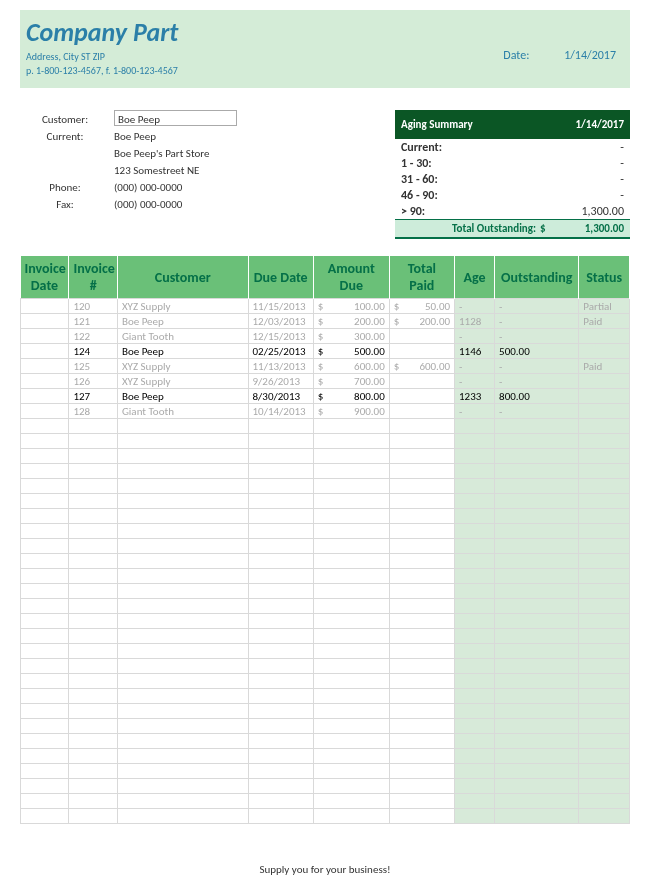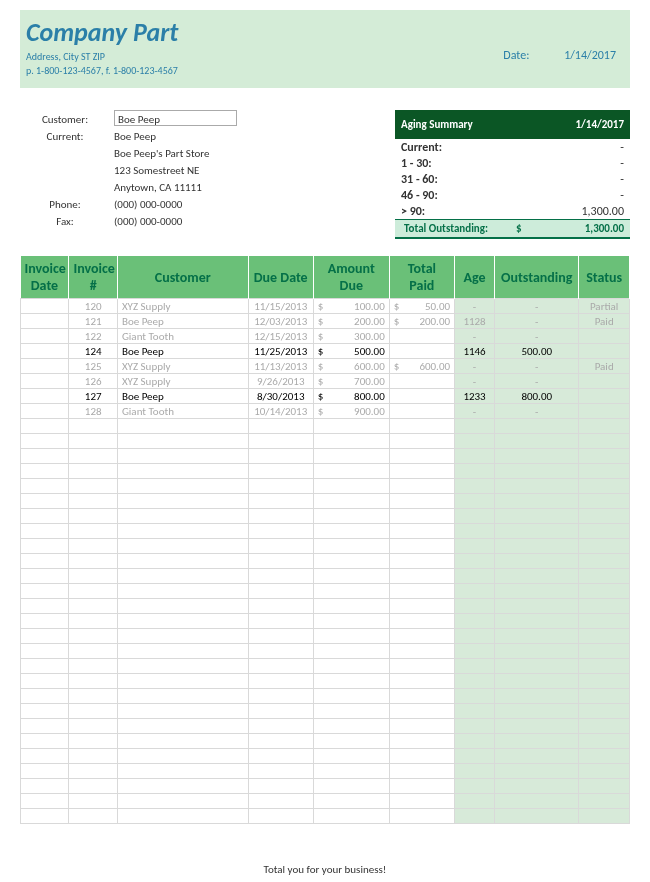--- a/index.html
+++ b/index.html
@@ -56,21 +56,21 @@
   .aging-hdr {
     background:#0b5625; color:#fff; font-weight:bold;
     padding:8px 6px; display:flex; justify-content:space-between;
   }
   .aging-row { display:flex; justify-content:space-between; padding:1px 6px; font-size:12px; }
   .aging-row .k{ text-align:left; flex:1 1 auto; padding-right:30px;font-weight:bold; }
   .aging-row .v{ width:80px; text-align:right; }
   .aging-total {
     background:#cdecda; color:#057048; font-weight:bold;
     display:flex; justify-content:space-between; padding:2px 6px;
-    border-top:1px solid #057048; border-bottom:2px solid #057048;gap:24px;
+    border-top:1px solid #057048; border-bottom:2px solid #057048;
   }
   .aging-total .cur { width:12px; }
   .aging-total .v { width:72px; text-align:right; }
   .aging-total .k { flex:1 1 auto; text-align:right; padding-right:4px; }
 
   .grid {
     margin:26px 20px 0 20px;
     width:610px;
     border-collapse:collapse;
     table-layout:fixed;
@@ -86,21 +86,21 @@
     border:1px solid #d9d9d9;
     height:14px; padding:0 4px;
     font-size:11px;
     color:#333;
   }
   .c-date{width:46px;} .c-inv{width:46px;} .c-cust{width:124px;}
   .c-due{width:62px;} .c-amt{width:72px;} .c-paid{width:62px;}
   .c-age{width:38px;} .c-out{width:80px;} .c-stat{width:48px;}
 
   td.shade { background:#d7ead9; }
-  td.num { text-align:center; }
+  td.num { text-align:left; }
   td.red { color:#c0504d; }
   tr.dim td { color:#aaa; }
   tr.act td { color:#000; }
   tr.dim td.shade, tr.act td.shade { color:inherit; }
   tr.dim td.shade { color:#aaa; }
   tr.act td.shade { color:#000; }
   .amt-cell { display:flex; justify-content:space-between; }
 
   .thanks {
     text-align:center; font-size:11px; color:#333;
@@ -121,21 +121,20 @@
     <span class="val">1/14/2017</span>
   </div>
 </div>
 
 <div class="info-block">
   <div class="cust">
     <div class="cust-line"><span class="lbl">Customer:</span><span class="box">Boe Peep</span></div>
     <div class="cust-line"><span class="lbl">Current:</span><span class="val">Boe Peep</span></div>
     <div class="cust-line"><span class="lbl"></span><span class="val">Boe Peep's Part Store</span></div>
     <div class="cust-line"><span class="lbl"></span><span class="val">123 Somestreet NE</span></div>
-    <div class="cust-line"><span class="lbl"></span><span class="val">Anytown, CA 11111</span></div>
     <div class="cust-line"><span class="lbl">Phone:</span><span class="val">(000) 000-0000</span></div>
     <div class="cust-line"><span class="lbl">Fax:</span><span class="val">(000) 000-0000</span></div>
   </div>
 
   <div class="aging">
     <div class="aging-hdr">
       <span>Aging Summary</span>
       <span>1/14/2017</span>
     </div>
     <div id="aging-rows">
@@ -249,21 +248,21 @@
         </td>
         <td class=""></td>
         <td class="shade num">-</td>
         <td class="shade num">-</td>
         <td class="shade num"></td>
       </tr>
       <tr class="act">
         <td class=""></td>
         <td class="num">124</td>
         <td class="">Boe Peep</td>
-        <td class="num red">11/25/2013</td>
+        <td class="num red">02/25/2013</td>
         <td class="">
           <div class="amt-cell">
             <span>$</span>
             <span>500.00</span>
           </div>
         </td>
         <td class=""></td>
         <td class="shade num">1146</td>
         <td class="shade num">500.00</td>
         <td class="shade num"></td>
@@ -630,13 +629,13 @@
         <td class=""></td>
         <td class=""></td>
         <td class=""></td>
         <td class="shade"></td>
         <td class="shade"></td>
         <td class="shade"></td>
       </tr>
     </tbody>
 </table>
 
-<div class="thanks">Total you for your business!</div>
+<div class="thanks">Supply you for your business!</div>
 
 </body></html>

